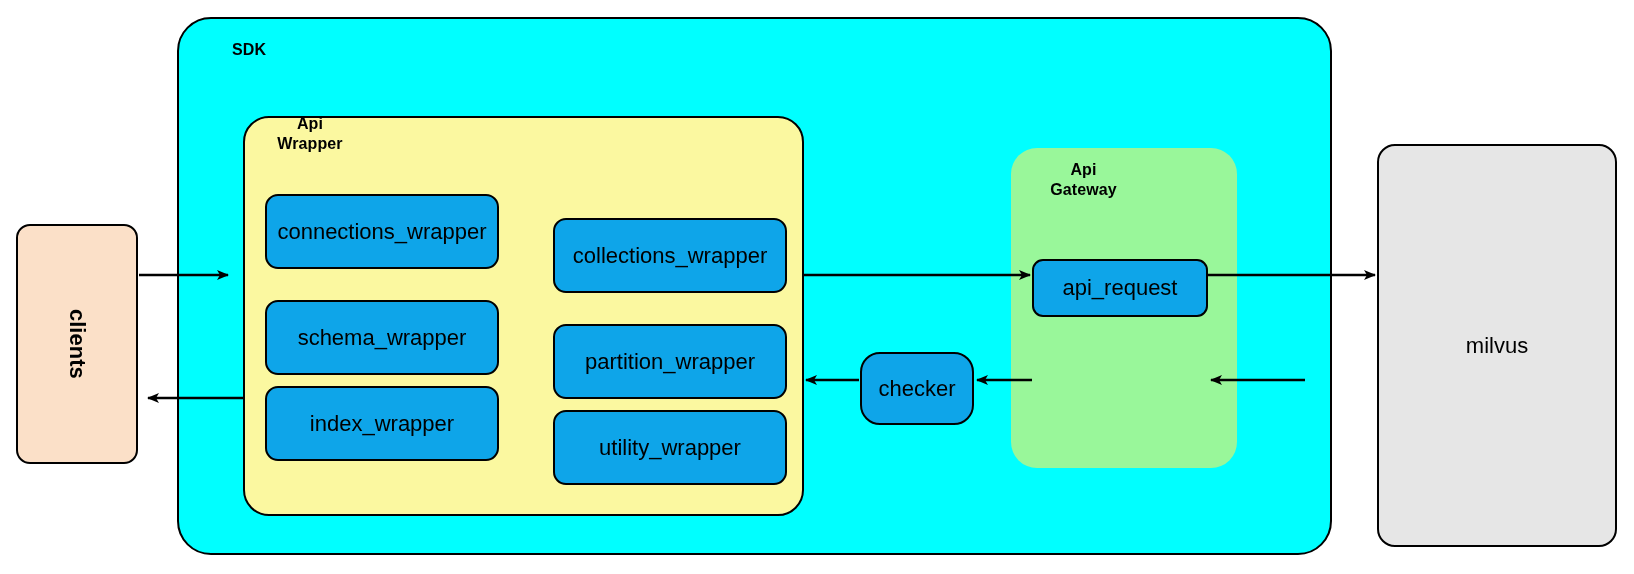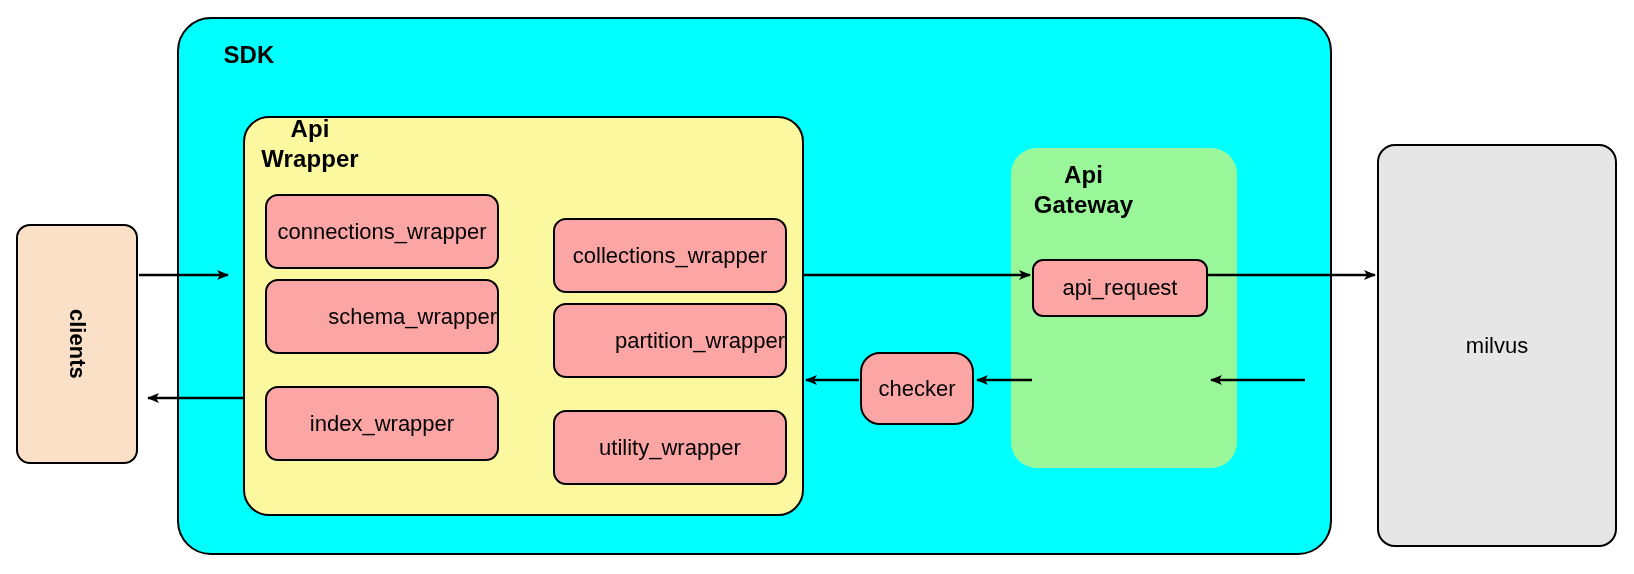--- a/index.html
+++ b/index.html
@@ -58,36 +58,36 @@
     background: #99f79a;
     border: none;
     border-radius: 26px;
     align-items: flex-start;
     justify-content: flex-start;
   }
   
   .container-title {
     position: absolute;
     font-weight: bold;
-    font-size: 24px;
+    font-size: 16px;
     color: #000000;
     line-height: 1.25;
     text-align: center;
     white-space: pre-line;
     letter-spacing: 0.1px;
   }
   .title-sdk   { left: 219px; top: 40px;  width: 60px; }
   .title-wrapper { left: 255px; top: 114px; width: 110px; }
   .title-gateway { left: 1021px; top: 160px; width: 125px; }
 
   
   .node {
     position: absolute;
     box-sizing: border-box;
-    background: #fca5a5;
+    background: #0ea5e9;
     border: 2px solid #000000;
     border-radius: 12px;
     display: flex;
     align-items: center;
     justify-content: center;
     font-size: 22px;
     color: #000000;
     text-align: center;
   }
   .node-clients {
@@ -110,21 +110,21 @@
     top: 144px;
     width: 240px;
     height: 403px;
     background: #e6e6e6;
     border-radius: 18px;
     font-weight: normal;
     font-size: 22px;
   }
   .wr { width: 234px; height: 75px; border-radius: 13px; }
   .wr-r1 { top: 194px; }
-  .wr-r2 { top: 279px; justify-content: flex-end; }
+  .wr-r2 { top: 300px; }
   .wr-r3 { top: 386px; }
   .wr-c1 { left: 265px; }
   .wr-c2 { left: 553px; margin-top: 24px; }
 
   .gw { width: 176px; height: 58px; border-radius: 11px; left: 1032px; }
   .gw-req  { top: 248px; margin-top: 11px; }
   .gw-resp { top: 351px; }
 
   .node-checker {
     left: 860px;

